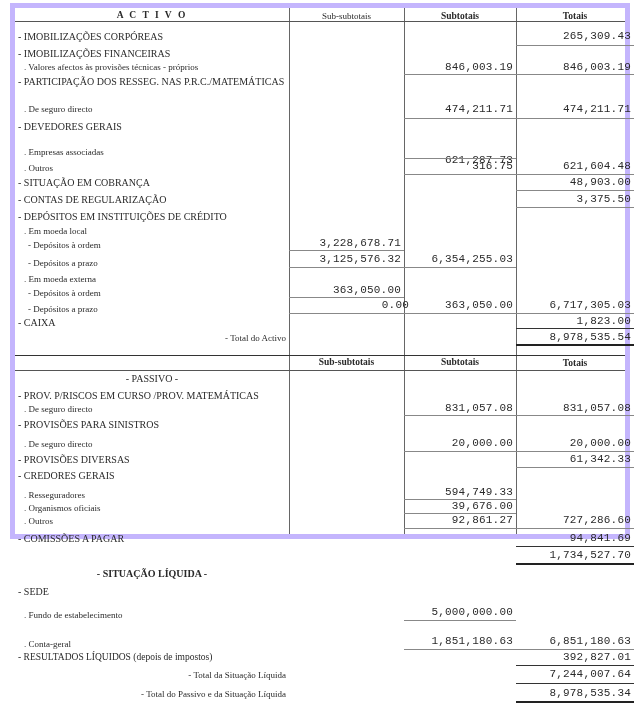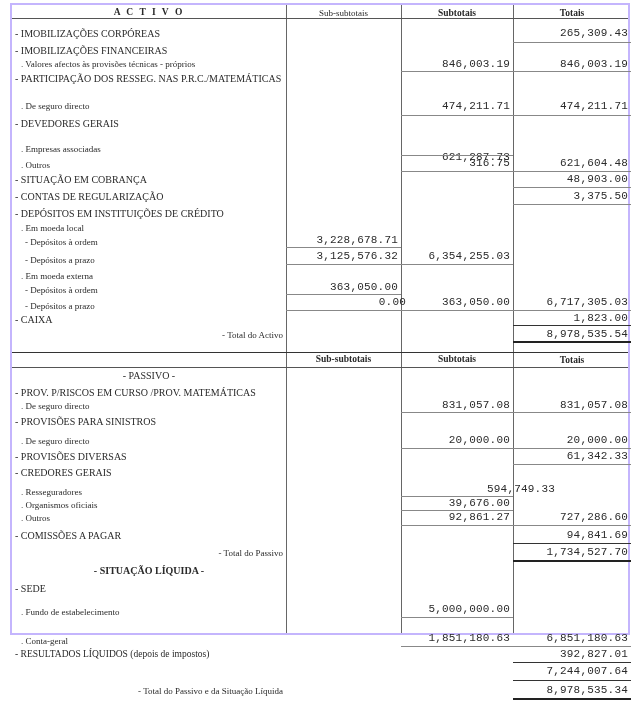--- a/index.html
+++ b/index.html
@@ -1,17 +1,17 @@
 <!DOCTYPE html>
 <html><head>
 <meta charset="utf-8">
 <style>
   html, body { margin:0; padding:0; background:#ffffff; }
   body { width:634px; height:719px; position:relative; overflow:hidden; font-family:"Liberation Serif", serif; color:#2a2a2a; }
-  .sheet { position:absolute; left:10px; top:3px; width:620px; height:632px; border:2px solid #c4b5fd; box-sizing:border-box; }
+  .sheet { position:absolute; left:10px; top:3px; width:620px; height:536px; border:5px solid #c4b5fd; box-sizing:border-box; }
   .vline { position:absolute; top:0; bottom:0; width:0; border-left:1px solid #666; }
   .hline { position:absolute; left:0; right:0; height:0; border-top:1px solid #555; }
   .hdr { position:absolute; font-size:9.5px; font-weight:bold; text-align:center; }
   .lbl { position:absolute; font-size:10px; white-space:nowrap; }
   .lbl.sub { font-size:9px; }
   .lbl.right { text-align:right; }
   .lbl.center { text-align:center; font-weight:bold; }
   .num { position:absolute; font-family:"Liberation Mono", monospace; font-size:11px; text-align:right; white-space:nowrap; letter-spacing:0.2px; }
   .seg { position:absolute; height:0; border-top:1px solid #888; }
   .seg.dark { border-top:1px solid #333; }
@@ -113,52 +113,52 @@
   <div class="num" style="left:389px;width:109px;top:429px;">20,000.00</div>
   <div class="num" style="left:501px;width:115px;top:429px;">20,000.00</div>
   <div class="seg" style="left:389px;width:230px;top:443px;"></div>
 
   <div class="lbl" style="left:3px;top:446px;">- PROVISÕES DIVERSAS</div>
   <div class="num" style="left:501px;width:115px;top:445px;">61,342.33</div>
   <div class="seg" style="left:501px;width:118px;top:459px;"></div>
 
   <div class="lbl" style="left:3px;top:462px;">- CREDORES GERAIS</div>
   <div class="lbl sub" style="left:9px;top:482px;">. Resseguradores</div>
-  <div class="num" style="left:389px;width:109px;top:478px;margin-left:45px;">594,749.33</div>
+  <div class="num" style="left:389px;width:109px;top:478px;">594,749.33</div>
   <div class="seg" style="left:389px;width:112px;top:491px;"></div>
   <div class="lbl sub" style="left:9px;top:495px;">. Organismos oficiais</div>
   <div class="num" style="left:389px;width:109px;top:492px;">39,676.00</div>
   <div class="seg" style="left:389px;width:112px;top:505px;"></div>
   <div class="lbl sub" style="left:9px;top:508px;">. Outros</div>
   <div class="num" style="left:389px;width:109px;top:506px;">92,861.27</div>
   <div class="num" style="left:501px;width:115px;top:506px;">727,286.60</div>
   <div class="seg" style="left:389px;width:230px;top:520px;"></div>
 
   <div class="lbl" style="left:3px;top:525px;">- COMISSÕES A PAGAR</div>
   <div class="num" style="left:501px;width:115px;top:524px;">94,841.69</div>
   <div class="seg dark" style="left:501px;width:118px;top:538px;"></div>
 
-  <div class="lbl right" style="left:0;width:271px;top:543px;font-size:9px;">- Total do Passivo</div>
   <div class="num" style="left:501px;width:115px;top:541px;">1,734,527.70</div>
   <div class="seg thick" style="left:501px;width:118px;top:555px;"></div>
 
   <div class="lbl center" style="left:0;width:274px;top:560px;">- SITUAÇÃO LÍQUIDA -</div>
 
   <div class="lbl" style="left:3px;top:578px;">- SEDE</div>
   <div class="lbl sub" style="left:9px;top:602px;">. Fundo de estabelecimento</div>
   <div class="num" style="left:389px;width:109px;top:598px;">5,000,000.00</div>
   <div class="seg" style="left:389px;width:112px;top:612px;"></div>
   <div class="lbl sub" style="left:9px;top:631px;">. Conta-geral</div>
   <div class="num" style="left:389px;width:109px;top:627px;">1,851,180.63</div>
   <div class="num" style="left:501px;width:115px;top:627px;">6,851,180.63</div>
   <div class="seg" style="left:389px;width:230px;top:641px;"></div>
 
   <div class="lbl" style="left:3px;top:644px;font-size:9.5px;">- RESULTADOS LÍQUIDOS (depois de impostos)</div>
   <div class="num" style="left:501px;width:115px;top:643px;">392,827.01</div>
   <div class="seg dark" style="left:501px;width:118px;top:657px;"></div>
 
+  <div class="lbl right" style="left:0;width:271px;top:662px;font-size:9px;">- Total da Situação Líquida</div>
   <div class="num" style="left:501px;width:115px;top:660px;">7,244,007.64</div>
   <div class="seg dark" style="left:501px;width:118px;top:675px;"></div>
 
   <div class="lbl right" style="left:0;width:271px;top:681px;font-size:9px;">- Total do Passivo e da Situação Líquida</div>
   <div class="num" style="left:501px;width:115px;top:679px;">8,978,535.34</div>
   <div class="seg thick" style="left:501px;width:118px;top:693px;"></div>
 </div>
 
 </body></html>

